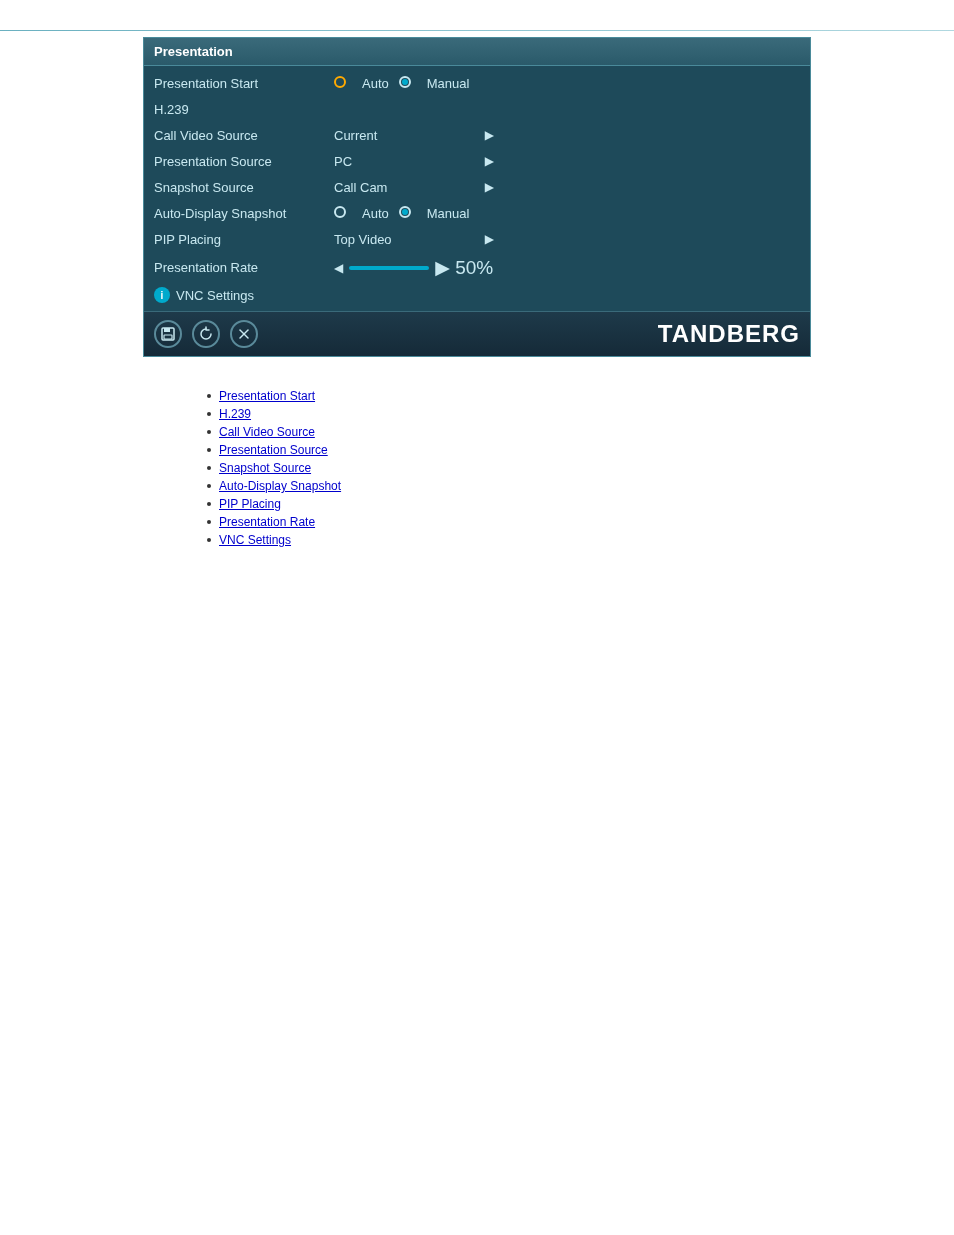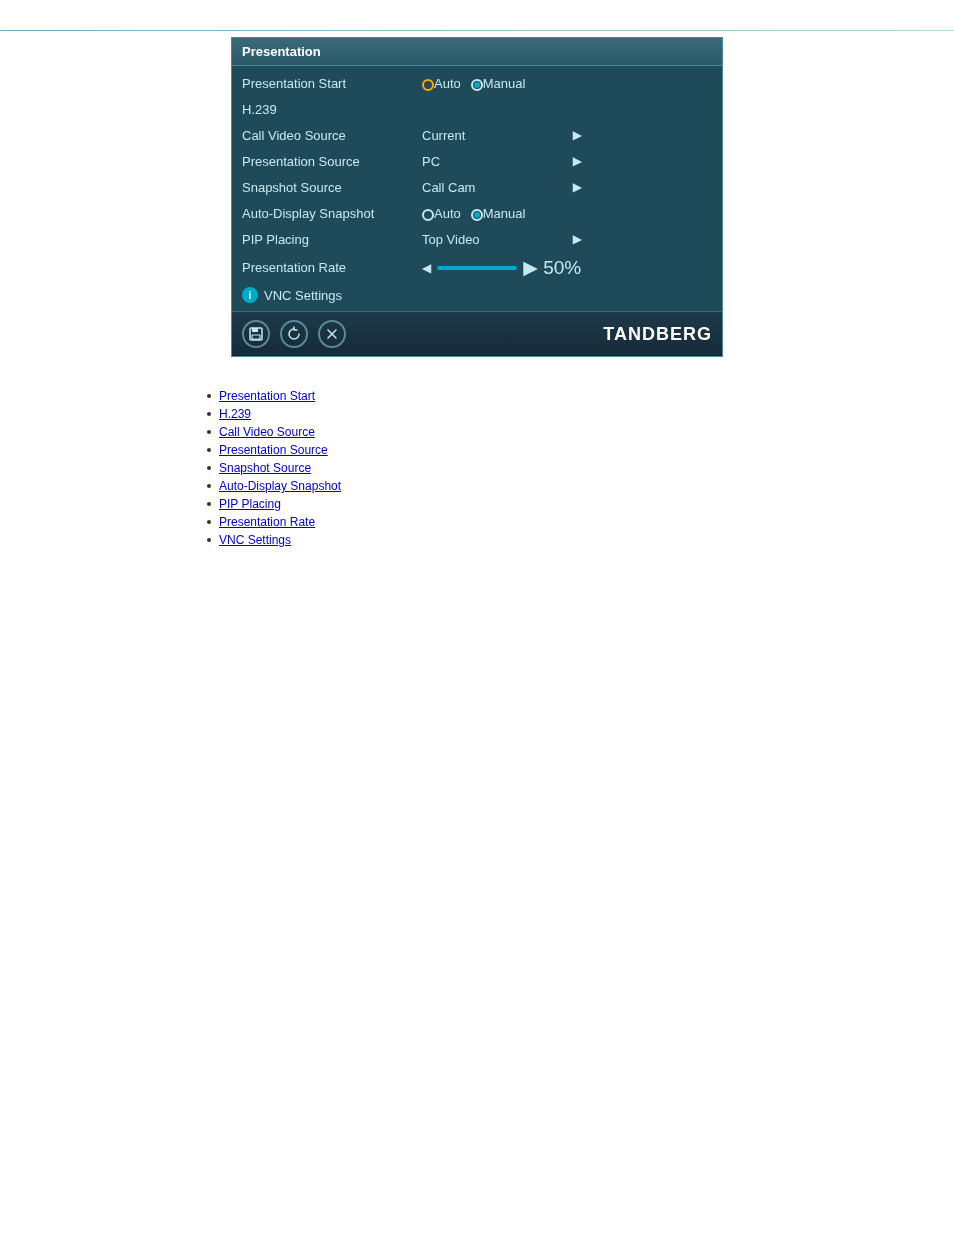--- a/index.html
+++ b/index.html
@@ -12,21 +12,21 @@
       min-height: 1235px;
     }
 
     .page-container {
       width: 954px;
       padding: 30px 0 0 0;
     }
 
     
     .panel {
-      width: 492px;
+      width: 668px;
       margin: 0 auto;
       background: #1a3a4a;
       border: 1px solid #4a8a9a;
       overflow: hidden;
     }
 
     .panel-header {
       background: linear-gradient(to bottom, #3a6a7a, #2a5a6a);
       padding: 6px 10px;
       color: #ffffff;
@@ -56,22 +56,22 @@
 
     .row-value {
       display: flex;
       align-items: center;
       gap: 10px;
       flex: 1;
     }
 
     .radio-item {
       display: flex;
-      align-items: flex-end;
-      gap: 0;
+      align-items: flex-start;
+      gap: 16px;
       color: #c8e8f0;
       font-size: 13px;
     }
 
     .radio-outer {
       width: 12px;
       height: 12px;
       border-radius: 50%;
       border: 2px solid #c8e8f0;
       display: flex;
@@ -191,21 +191,21 @@
       display: flex;
       align-items: center;
       justify-content: center;
       color: #c8e8f0;
       font-size: 14px;
       cursor: pointer;
     }
 
     .footer-brand {
       color: #ffffff;
-      font-size: 18px;
+      font-size: 24px;
       font-weight: bold;
       font-family: Arial, sans-serif;
       letter-spacing: 1px;
       text-align: center;
     }
 
     
     .links-section {
       margin: 30px auto 0;
       width: 580px;

